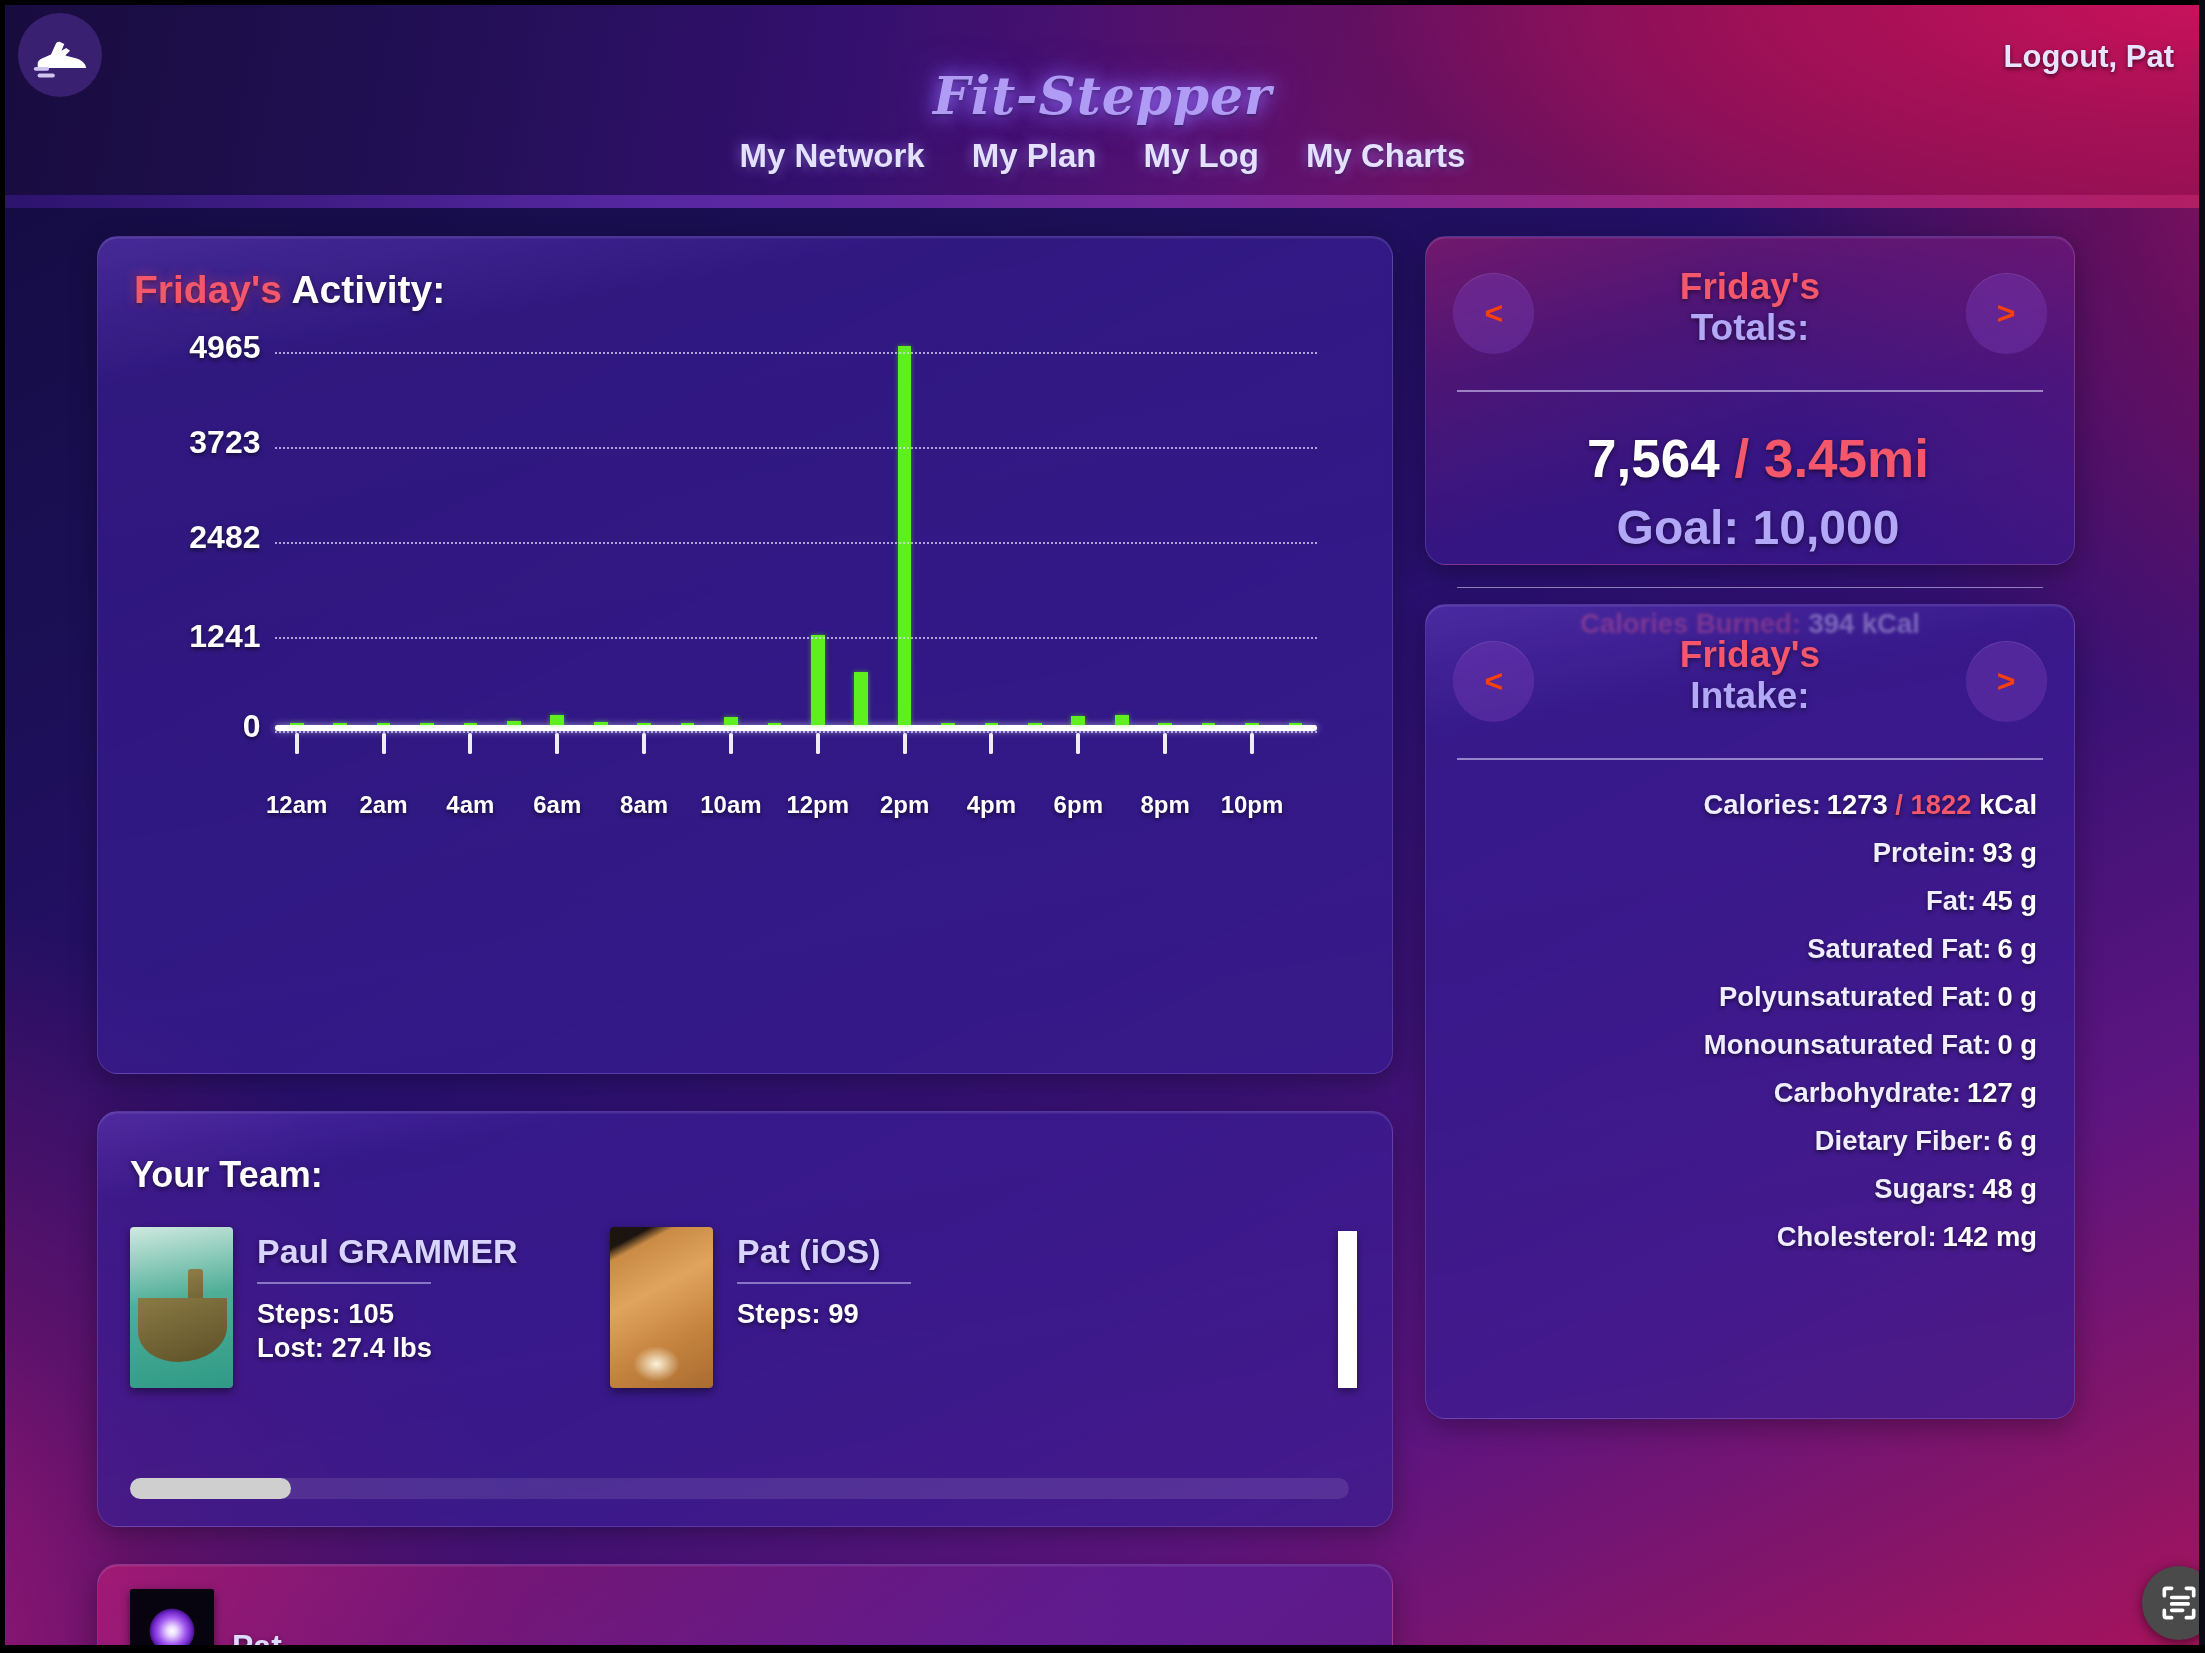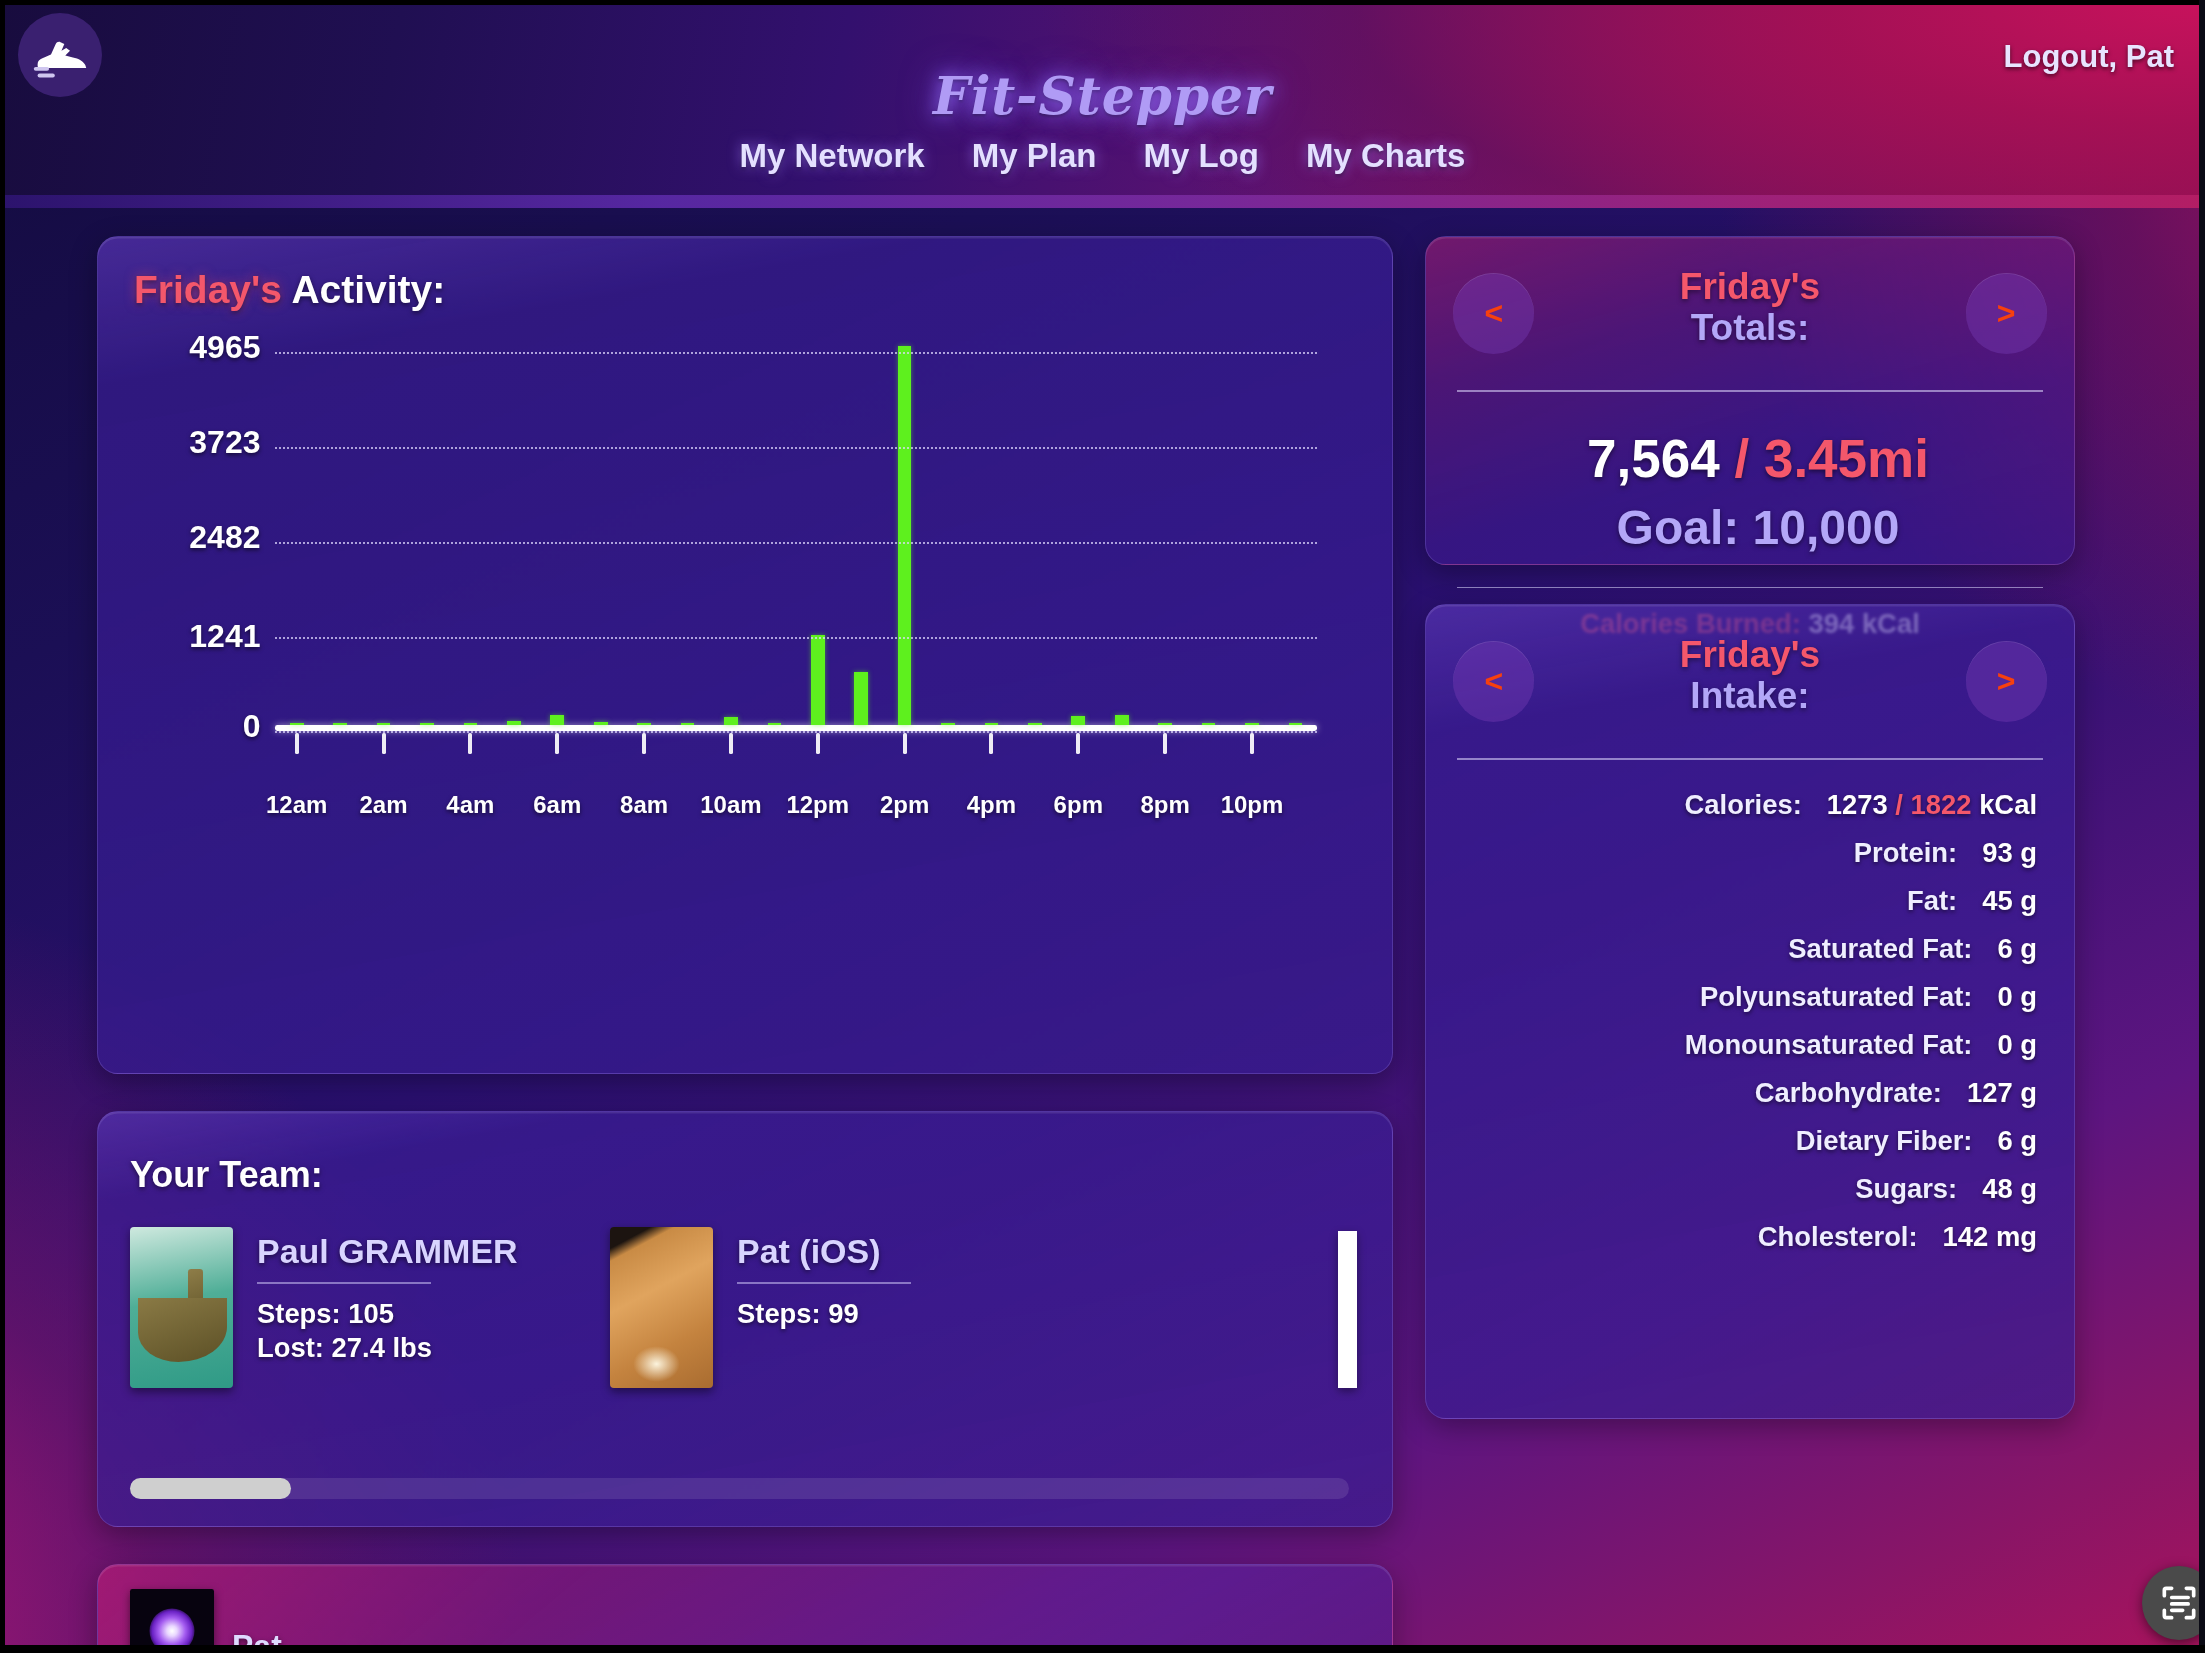--- a/index.html
+++ b/index.html
@@ -171,21 +171,21 @@
   .navbtn.next { right: 27.4px; }
   .hrule { height: 1.6px; background: rgba(225,220,255,.55); margin: 0 31px; }
   .totals-body { padding: 36px 0 0 16px; text-align: center; }
   .big-steps { font-size: 53px; font-weight: 700; color: #fff; text-shadow: 0 2.4px 5.7px rgba(0,0,0,.55); }
   .big-steps .slash { color: #f4576b; }
   .big-steps .mi { color: #f4576b; }
   .goal { margin-top: 11.3px; font-size: 48px; font-weight: 700; color: #b3a7f8; text-shadow: 0 2.4px 5.7px rgba(0,0,0,.5); }
   .cals { text-align: center; padding-top: 19.4px; font-size: 27.4px; font-weight: 700; color: #fff; }
   .cals .lbl { color: #f4576b; }
   .nut-list { padding: 29px 37px 0 0; }
-  .nut-row { display: flex; justify-content: flex-end; align-items: flex-end; gap: 25px; margin-bottom: 16px; }
+  .nut-row { display: flex; justify-content: flex-end; align-items: flex-end; gap: 6px; margin-bottom: 16px; }
   .nut-lbl { font-size: 27.4px; font-weight: 700; color: #efeeff; text-shadow: 0 1.6px 4px rgba(0,0,0,.55); }
   .nut-val { font-size: 27.4px; font-weight: 700; color: #fff; text-shadow: 0 1.6px 4px rgba(0,0,0,.55); }
   .nut-val .goalv { color: #f4576b; }
   .nut-val .slash { color: #f4576b; }
   
   .fab {
     position: absolute; right: -11.3px; bottom: 13px; width: 74px; height: 74px;
     border-radius: 50%; background: #4a4a4a; border: none; cursor: pointer;
     display: flex; align-items: center; justify-content: center;
     box-shadow: 0 3.2px 11.3px rgba(0,0,0,.5);

